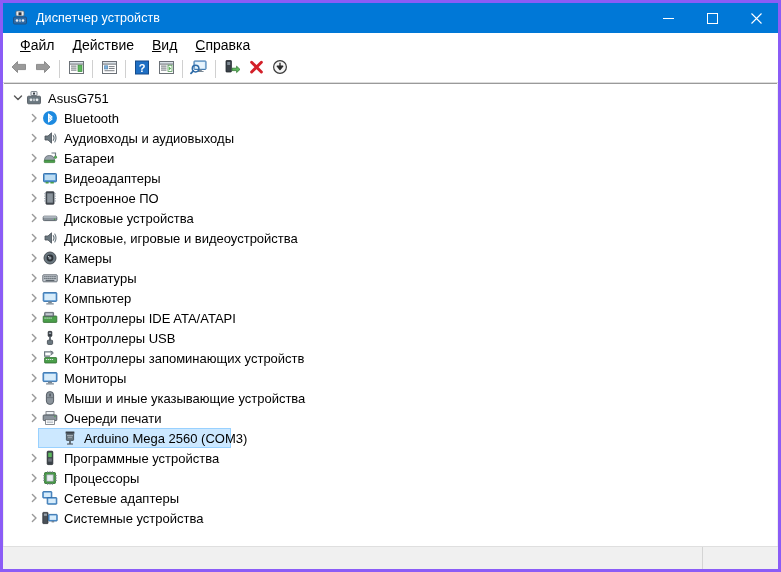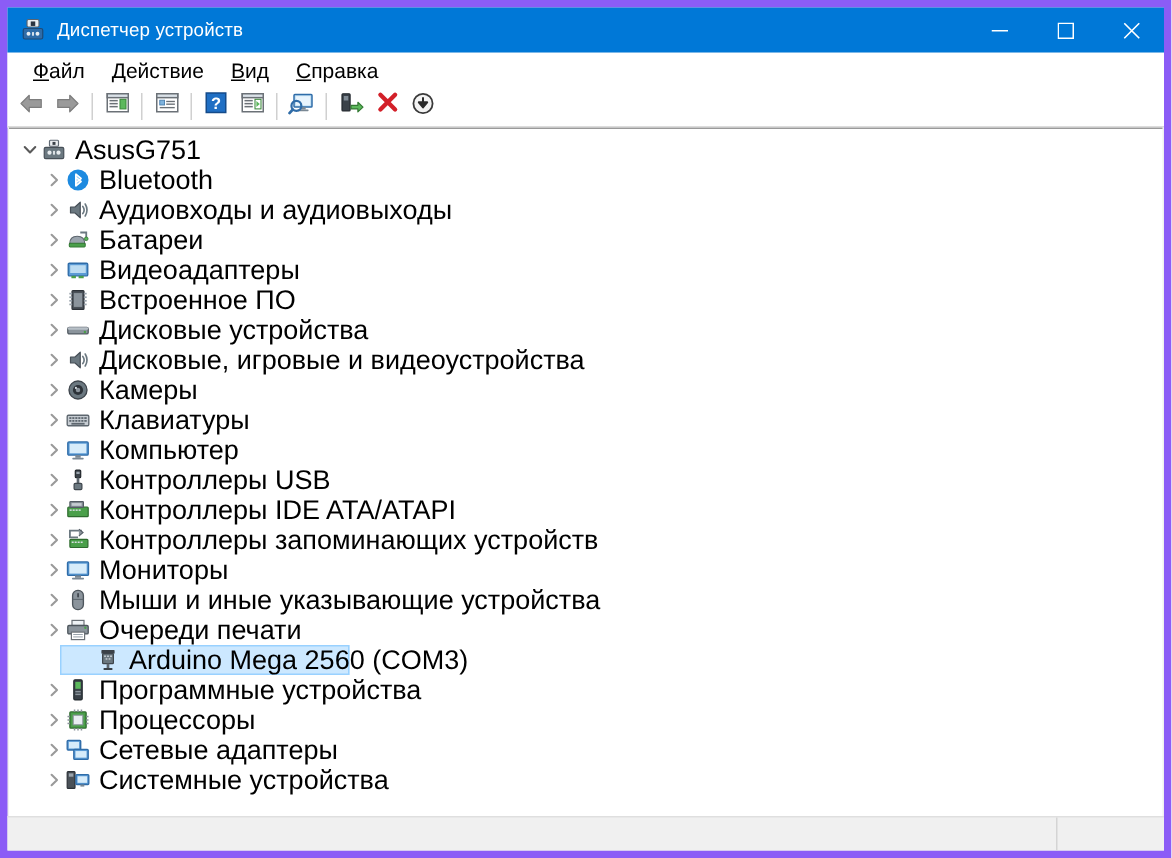--- a/index.html
+++ b/index.html
@@ -13,21 +13,21 @@
     font-family: "Liberation Sans", sans-serif;
     overflow: hidden;
   }
 
   
   .window {
     position: relative;
     width: 781px;
     height: 572px;
     box-sizing: border-box;
-    border: 5px solid #8b5cf6;
+    border: 3px solid #8b5cf6;
     background: #f0f0f0;
     display: flex;
     flex-direction: column;
   }
 
   
   .titlebar {
     height: 30px;
     background: #0078d7;
     display: flex;
@@ -121,21 +121,21 @@
     position: relative;
     margin: 0 1px;
   }
   .tree {
     padding-top: 4px;
   }
   .row {
     height: 20px;
     display: flex;
     align-items: center;
-    font-size: 18px;
+    font-size: 13px;
     color: #000000;
     white-space: nowrap;
     cursor: default;
     position: relative;
   }
   .chev {
     width: 16px;
     height: 20px;
     display: flex;
     align-items: center;
@@ -561,49 +561,49 @@
       </div>
 
       <div class="row indent1">
         <span class="chev">
           <svg width="10" height="10" viewBox="0 0 10 10">
               <path d="M3.4 1.5 L7 5 L3.4 8.5" fill="none" stroke="#9a9a9a" stroke-width="1.4" stroke-linecap="round" stroke-linejoin="round"></path>
             </svg>
         </span>
         <span class="row-icon">
           <svg width="16" height="16" viewBox="0 0 16 16">
-            <rect x="6.2" y="1.4" width="3.6" height="5" rx="0.6" fill="#3a4148" stroke="#23282d" stroke-width="0.8"></rect>
-            <rect x="7.1" y="6.4" width="1.8" height="4" fill="#5d666e"></rect>
-            <rect x="5.4" y="10.2" width="5.2" height="4.2" rx="0.8" fill="#6b7880" stroke="#3e454c" stroke-width="0.8"></rect>
-            <rect x="6.9" y="2.5" width="2.2" height="1.5" fill="#9aa4ad"></rect>
-          </svg>
-        </span>
-        <span class="row-label">Контроллеры USB</span>
-      </div>
-
-      <div class="row indent1">
-        <span class="chev">
-          <svg width="10" height="10" viewBox="0 0 10 10">
-              <path d="M3.4 1.5 L7 5 L3.4 8.5" fill="none" stroke="#9a9a9a" stroke-width="1.4" stroke-linecap="round" stroke-linejoin="round"></path>
-            </svg>
-        </span>
-        <span class="row-icon">
-          <svg width="16" height="16" viewBox="0 0 16 16">
             <rect x="1.2" y="6" width="13.6" height="6.4" rx="0.6" fill="#4a9f4a" stroke="#2e6b2e" stroke-width="0.8"></rect>
             <rect x="2.6" y="2.4" width="9" height="3.8" rx="0.5" fill="#8b949c" stroke="#545c64" stroke-width="0.8"></rect>
             <rect x="3.8" y="3.4" width="6.6" height="1.8" fill="#c6ccd2"></rect>
             <g fill="#d8dde1">
                 <rect x="2.4" y="7.6" width="1.4" height="1"></rect>
                 <rect x="4.4" y="7.6" width="1.4" height="1"></rect>
             <rect x="6.4" y="7.6" width="1.4" height="1"></rect>
                 <rect x="8.4" y="7.6" width="1.4" height="1"></rect>
               </g>
           </svg>
         </span>
         <span class="row-label">Контроллеры IDE ATA/ATAPI</span>
+      </div>
+
+      <div class="row indent1">
+        <span class="chev">
+          <svg width="10" height="10" viewBox="0 0 10 10">
+              <path d="M3.4 1.5 L7 5 L3.4 8.5" fill="none" stroke="#9a9a9a" stroke-width="1.4" stroke-linecap="round" stroke-linejoin="round"></path>
+            </svg>
+        </span>
+        <span class="row-icon">
+          <svg width="16" height="16" viewBox="0 0 16 16">
+            <rect x="6.2" y="1.4" width="3.6" height="5" rx="0.6" fill="#3a4148" stroke="#23282d" stroke-width="0.8"></rect>
+            <rect x="7.1" y="6.4" width="1.8" height="4" fill="#5d666e"></rect>
+            <rect x="5.4" y="10.2" width="5.2" height="4.2" rx="0.8" fill="#6b7880" stroke="#3e454c" stroke-width="0.8"></rect>
+            <rect x="6.9" y="2.5" width="2.2" height="1.5" fill="#9aa4ad"></rect>
+          </svg>
+        </span>
+        <span class="row-label">Контроллеры USB</span>
       </div>
 
       <div class="row indent1">
         <span class="chev">
           <svg width="10" height="10" viewBox="0 0 10 10">
               <path d="M3.4 1.5 L7 5 L3.4 8.5" fill="none" stroke="#9a9a9a" stroke-width="1.4" stroke-linecap="round" stroke-linejoin="round"></path>
             </svg>
         </span>
         <span class="row-icon">
           <svg width="16" height="16" viewBox="0 0 16 16">

